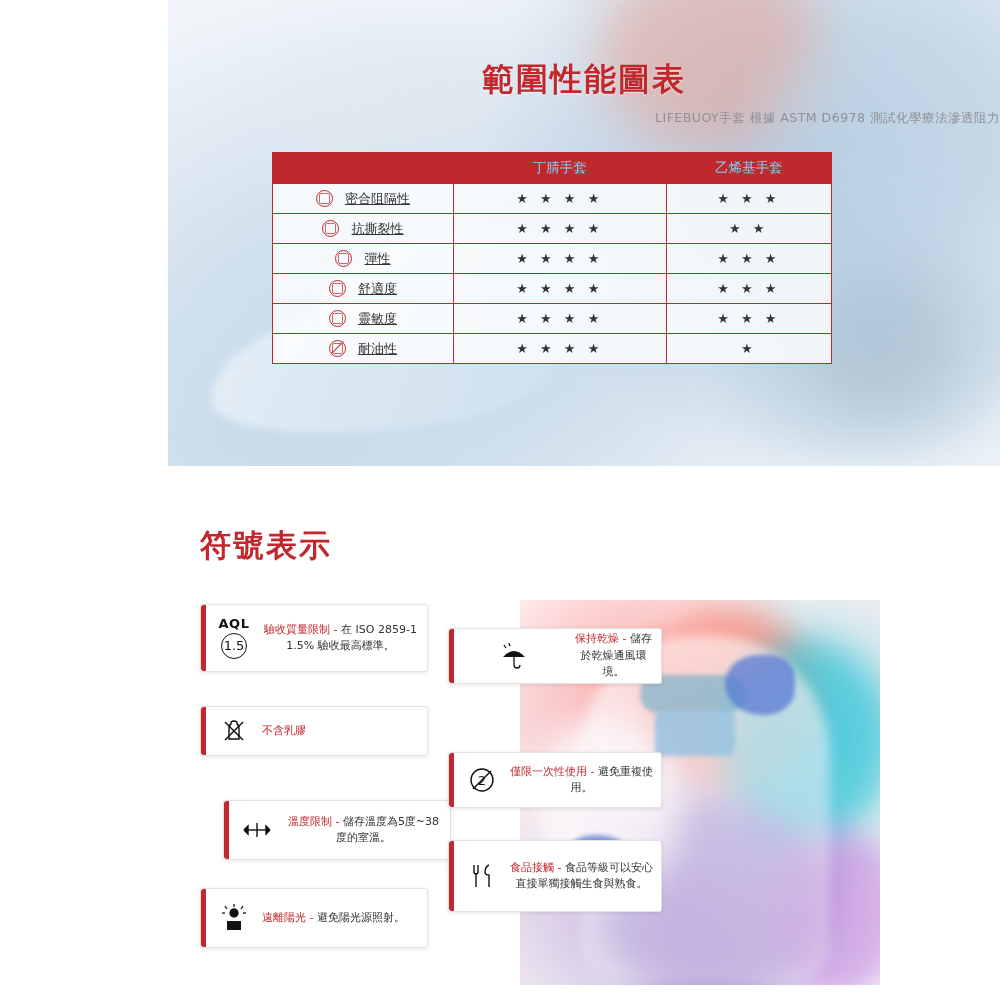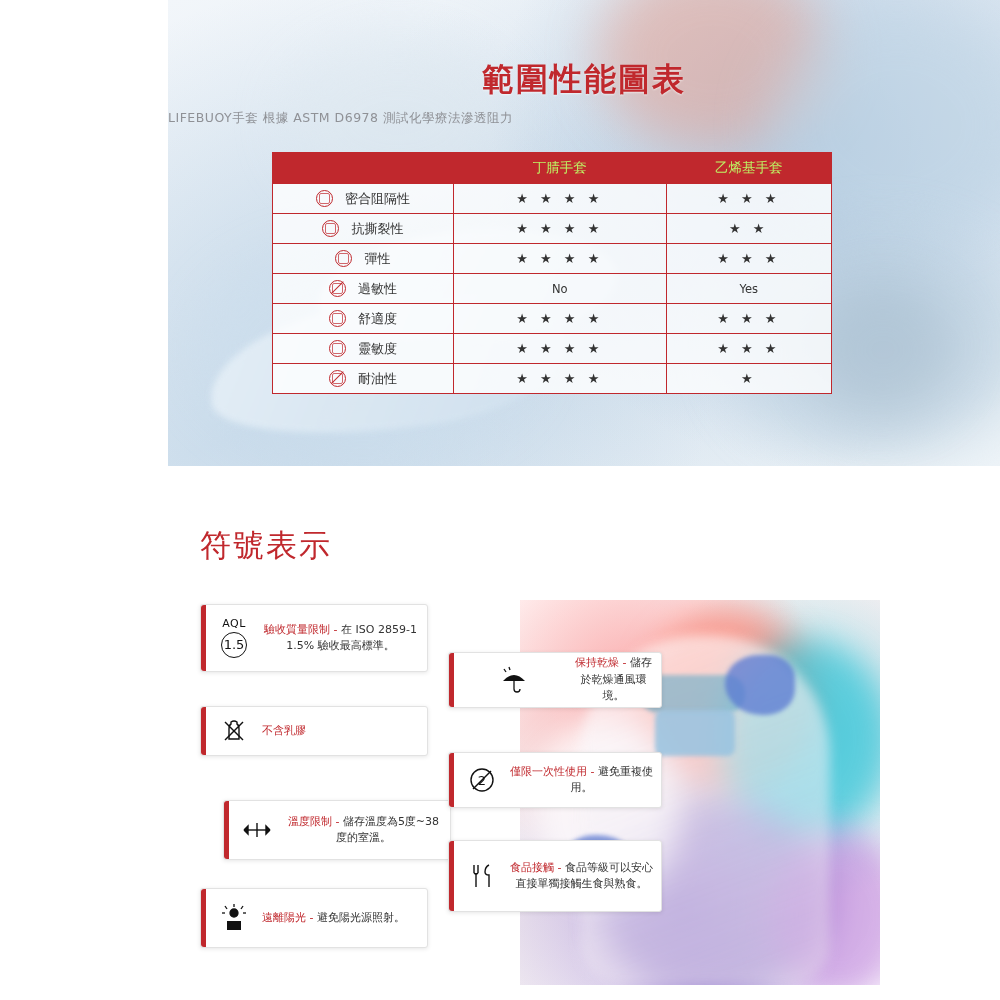--- a/index.html
+++ b/index.html
@@ -37,65 +37,65 @@
   }
   .h1{left:40px;top:300px;width:360px;height:130px;transform:rotate(-8deg);}
   .h2{left:150px;top:230px;width:300px;height:110px;transform:rotate(-4deg);}
 
   .top-title{
     position:absolute;left:0;right:0;top:58px;text-align:center;
     color:#c0282d;font-size:32px;font-weight:bold;letter-spacing:2px;
     text-shadow:0 1px 2px rgba(255,255,255,.6);
   }
   .top-sub{
-    position:absolute;left:0;right:0;top:110px;text-align:left;
+    position:absolute;left:0;right:0;top:110px;text-align:right;
     color:#8f9196;font-size:12.5px;letter-spacing:.5px;
   }
 
   
   .cmp-table{
     position:absolute;left:104px;top:152px;width:560px;
     border-collapse:collapse;
     background:rgba(255,255,255,0.80);
     font-size:13px;
   }
   .cmp-table td,.cmp-table th{
     border:1px solid #c0282d;
     height:29px;
     padding:0;
     text-align:center;
     vertical-align:middle;
     font-weight:normal;
     color:#333;
   }
   .cmp-table thead th{
-    background:#c0282d;color:#bef264;font-size:13.5px;height:30px;border-color:#c0282d;
+    background:#c0282d;color:#7dd3fc;font-size:13.5px;height:30px;border-color:#c0282d;
   }
   .cmp-table thead th.blank{background:#c0282d;}
   .col-label{width:180px;text-align:left;padding-left:10px;}
-  .col-label .lbl{display:inline-block;vertical-align:middle;margin-left:8px;color:#333;}
+  .col-label .lbl{display:inline-block;vertical-align:middle;margin-left:8px;color:#333;text-decoration:underline;}
   .mini-icon{
     display:inline-block;vertical-align:middle;width:15px;height:15px;
     border:1.2px solid #c0282d;border-radius:50%;position:relative;
   }
   .mini-icon::after{
     content:"";position:absolute;left:2px;top:2px;right:2px;bottom:2px;
     border:1px solid #c0282d;border-radius:2px;opacity:.7;
   }
   .mini-icon.slash::before{
     content:"";position:absolute;left:-1px;top:6px;width:17px;height:1.4px;
     background:#c0282d;transform:rotate(-45deg);
   }
   .stars{color:#f5b301;font-size:13px;letter-spacing:4px;}
   .txtval{color:#555;font-size:11.5px;}
 
   
   .sym-title{
     position:absolute;left:200px;top:525px;
-    color:#c0282d;font-size:31px;font-weight:normal;letter-spacing:2px;
+    color:#c0282d;font-size:31px;font-weight:bold;letter-spacing:2px;
   }
   .photo{
     position:absolute;left:520px;top:600px;width:360px;height:385px;
     overflow:hidden;
     background:
       radial-gradient(circle at 30% 22%, rgba(255,120,120,.55) 0%, rgba(255,120,120,0) 48%),
       radial-gradient(circle at 78% 35%, rgba(60,200,220,.50) 0%, rgba(60,200,220,0) 45%),
       radial-gradient(circle at 45% 80%, rgba(120,80,200,.45) 0%, rgba(120,80,200,0) 55%),
       linear-gradient(150deg,#ffffff 0%,#f6f1f2 25%,#efe9ee 55%,#ffffff 100%);
   }
@@ -132,21 +132,21 @@
     box-shadow:0 1px 4px rgba(0,0,0,.10);
     display:flex;align-items:center;
   }
   .card .bar{width:5px;align-self:stretch;background:#c0282d;flex:0 0 5px;border-radius:3px 0 0 3px;}
   .card .ic{width:56px;flex:0 0 56px;display:flex;align-items:center;justify-content:center;color:#222;}
   .card .txt{
     font-size:11px;line-height:1.5;color:#c0282d;padding-right:8px;text-align:center;
   }
   .card .txt .plain{color:#333;}
   .aql-ic{display:flex;flex-direction:column;align-items:center;justify-content:center;line-height:1.1;}
-  .aql-ic .aqltxt{font-size:11px;font-weight:normal;color:#111;letter-spacing:.5px;}
+  .aql-ic .aqltxt{font-size:13px;font-weight:bold;color:#111;letter-spacing:.5px;}
   .aql-ic .circ{
     margin-top:2px;width:24px;height:24px;border:1.4px solid #111;border-radius:50%;
     font-size:13px;display:flex;align-items:center;justify-content:center;color:#111;
   }
   svg{display:block;}
 </style>
 </head>
 <body>
 
 <div class="page">
@@ -189,28 +189,20 @@
           <td class="stars">★ ★ ★ ★</td>
           <td class="stars">★ ★</td>
         </tr>
         <tr>
           <td class="col-label">
             <span class="mini-icon"></span>
             <span class="lbl">彈性</span>
           </td>
           <td class="stars">★ ★ ★ ★</td>
           <td class="stars">★ ★ ★</td>
-        </tr>
-        <tr>
-          <td class="col-label">
-            <span class="mini-icon slash"></span>
-            <span class="lbl">過敏性</span>
-          </td>
-          <td class="txtval">No</td>
-          <td class="txtval">Yes</td>
         </tr>
         <tr>
           <td class="col-label">
             <span class="mini-icon"></span>
             <span class="lbl">舒適度</span>
           </td>
           <td class="stars">★ ★ ★ ★</td>
           <td class="stars">★ ★ ★</td>
         </tr>
         <tr>
@@ -305,21 +297,21 @@
         <line x1="27" y1="10" x2="24" y2="10"></line>
         <rect x="8" y="18" width="14" height="9" fill="#111" stroke="none"></rect>
       </svg>
     </div>
     <div class="txt">
       <span>遠離陽光 -</span>
       <span class="plain">避免陽光源照射。</span>
     </div>
   </div>
 
-  <div class="card" style="left:448px;top:652px;width:212px;height:54px;gap:32px;">
+  <div class="card" style="left:448px;top:628px;width:212px;height:54px;gap:32px;">
     <div class="bar"></div>
     <div class="ic">
       <svg width="32" height="30" viewBox="0 0 32 30" fill="none" stroke="#111" stroke-width="1.3">
         <path d="M5 16 Q16 4 27 16 Z" fill="#111" stroke="none"></path>
         <line x1="16" y1="16" x2="16" y2="24"></line>
         <path d="M16 24 q0 3 3 3 t3 -3"></path>
         <line x1="6" y1="4" x2="8" y2="7"></line>
         <line x1="11" y1="2" x2="12" y2="5"></line>
       </svg>
     </div>

